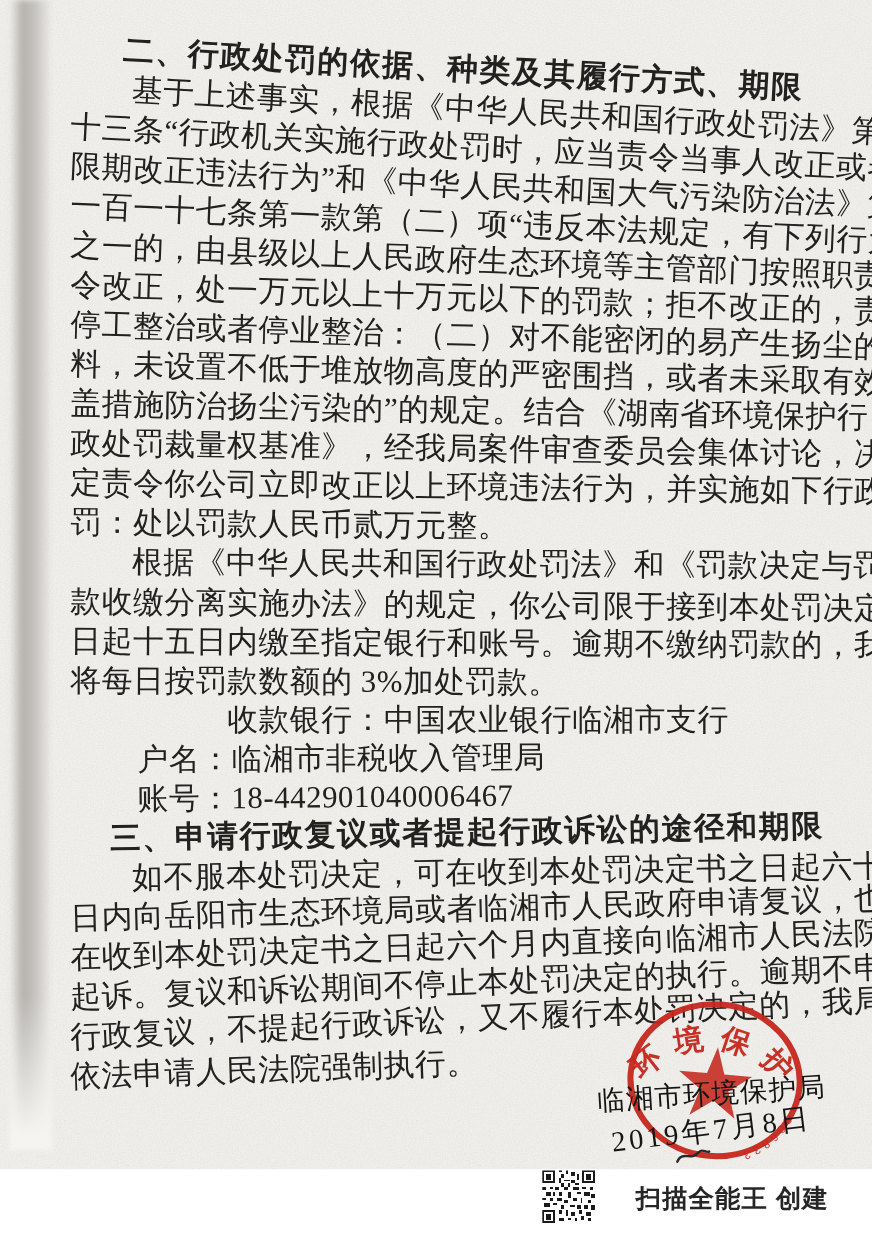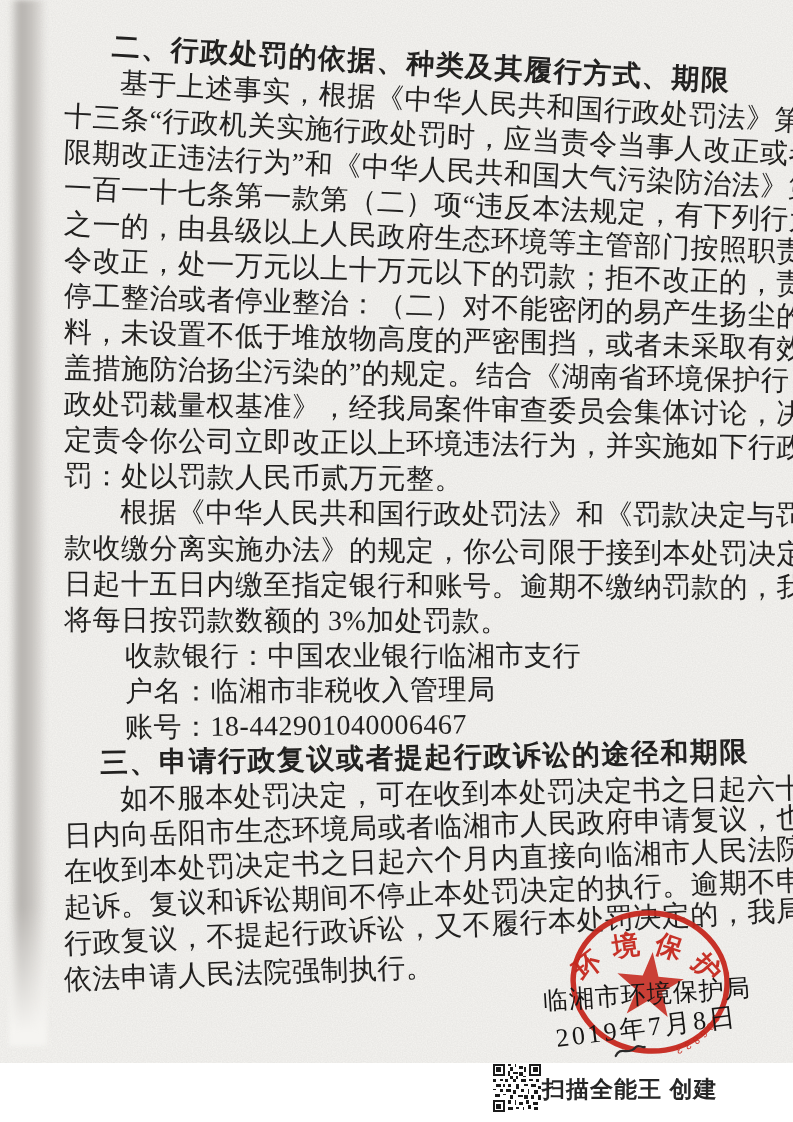--- a/index.html
+++ b/index.html
@@ -33,40 +33,40 @@
   .ln:nth-child(8){transform:rotate(1.6deg);}
   .ln:nth-child(9){transform:rotate(1.3deg);}
   .ln:nth-child(10){transform:rotate(1.0deg);}
   .ln:nth-child(11){transform:rotate(0.8deg);}
   .ln:nth-child(12){transform:rotate(0.6deg);}
   .ln:nth-child(13){transform:rotate(0.5deg);}
   .ln:nth-child(14){transform:rotate(0.3deg);}
   .ln:nth-child(15){transform:rotate(0.5deg);}
   .ln:nth-child(16){transform:rotate(0.3deg);}
   .ln:nth-child(17){transform:rotate(0.2deg);}
-  .ln:nth-child(18){transform:rotate(0deg);}
+  .ln:nth-child(18){transform:rotate(0deg);text-align:center;}
   .ln:nth-child(19){transform:rotate(-0.3deg);}
   .ln:nth-child(20){transform:rotate(-0.5deg);}
   .ln:nth-child(21){transform:rotate(-1.0deg);}
   .ln:nth-child(22){transform:rotate(-0.9deg);}
   .ln:nth-child(23){transform:rotate(-1.4deg);}
   .ln:nth-child(24){transform:rotate(-1.8deg);}
   .ln:nth-child(25){transform:rotate(-2.1deg);}
   .ln:nth-child(26){transform:rotate(-2.6deg);}
   .ln:nth-child(27){transform:rotate(-2.0deg);}
   
   .seal{position:absolute;left:562px;top:906px;width:176px;height:154px;transform:rotate(5deg);}
   .sig{position:absolute;left:543px;top:984px;font-size:25px;color:#161514;letter-spacing:1px;
        white-space:nowrap;transform:rotate(-3.5deg);transform-origin:0 50%;}
   .date{position:absolute;left:556px;top:1021px;font-size:26px;color:#161514;letter-spacing:3px;
        white-space:nowrap;transform:rotate(-7deg);transform-origin:0 50%;}
   .smudge{position:absolute;left:612px;top:1042px;transform:rotate(-8deg);}
   
   .qr{position:absolute;left:493px;top:1064px;width:48px;height:48px;}
-  .qr-label{position:absolute;left:542px;top:1074px;font-family:"Liberation Sans", sans-serif;
+  .qr-label{position:absolute;left:578px;top:1074px;font-family:"Liberation Sans", sans-serif;
        font-weight:600;font-size:23px;color:#262626;letter-spacing:1px;white-space:nowrap;}
 </style>
 </head>
 <body>
 
 <div class="page">
   <div class="paper"></div>
 
   <svg class="grain" width="793" height="1063">
     <filter id="gn">

